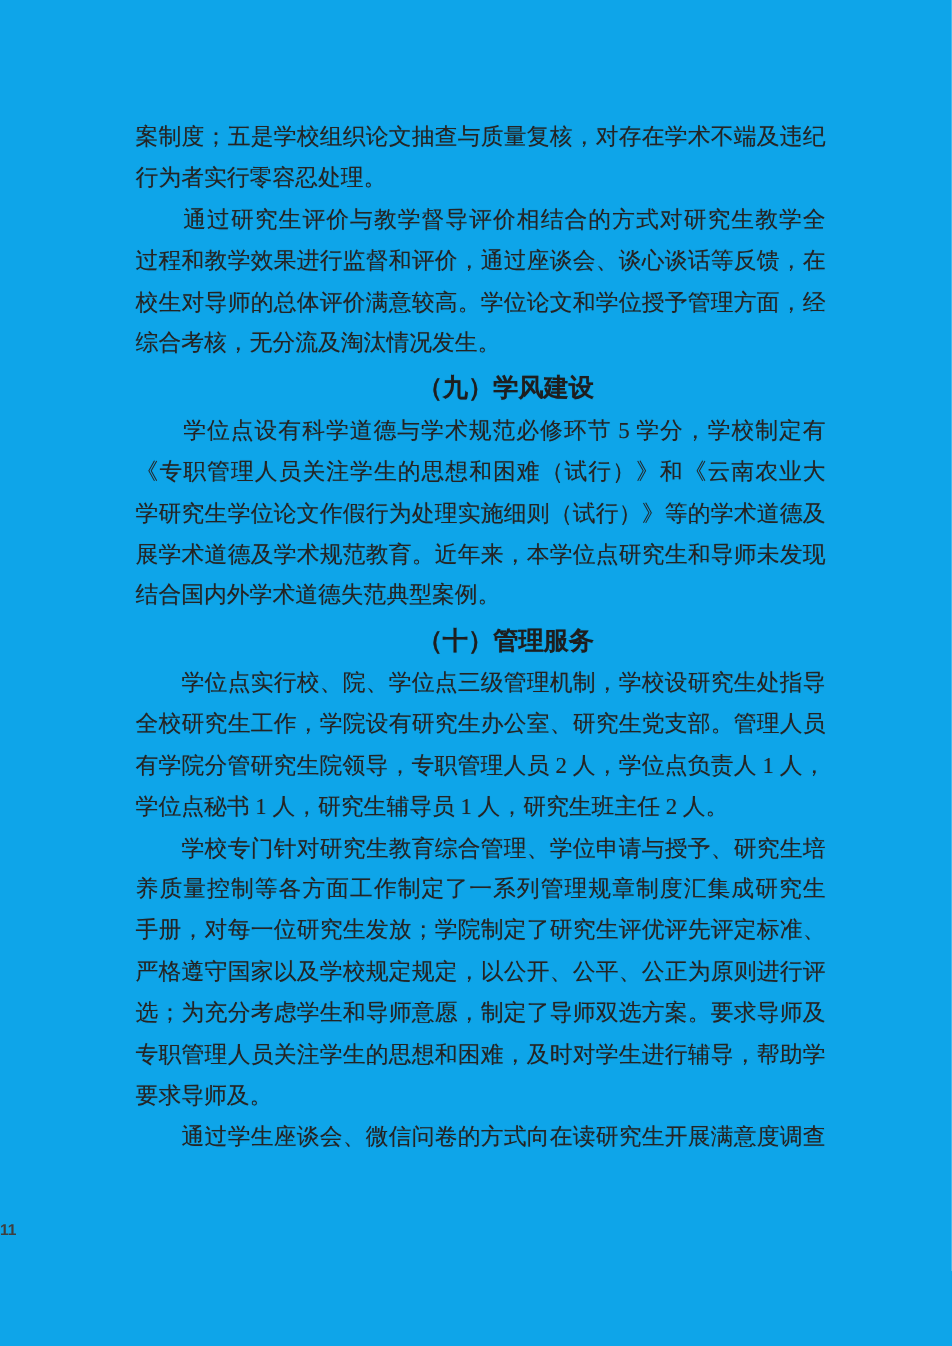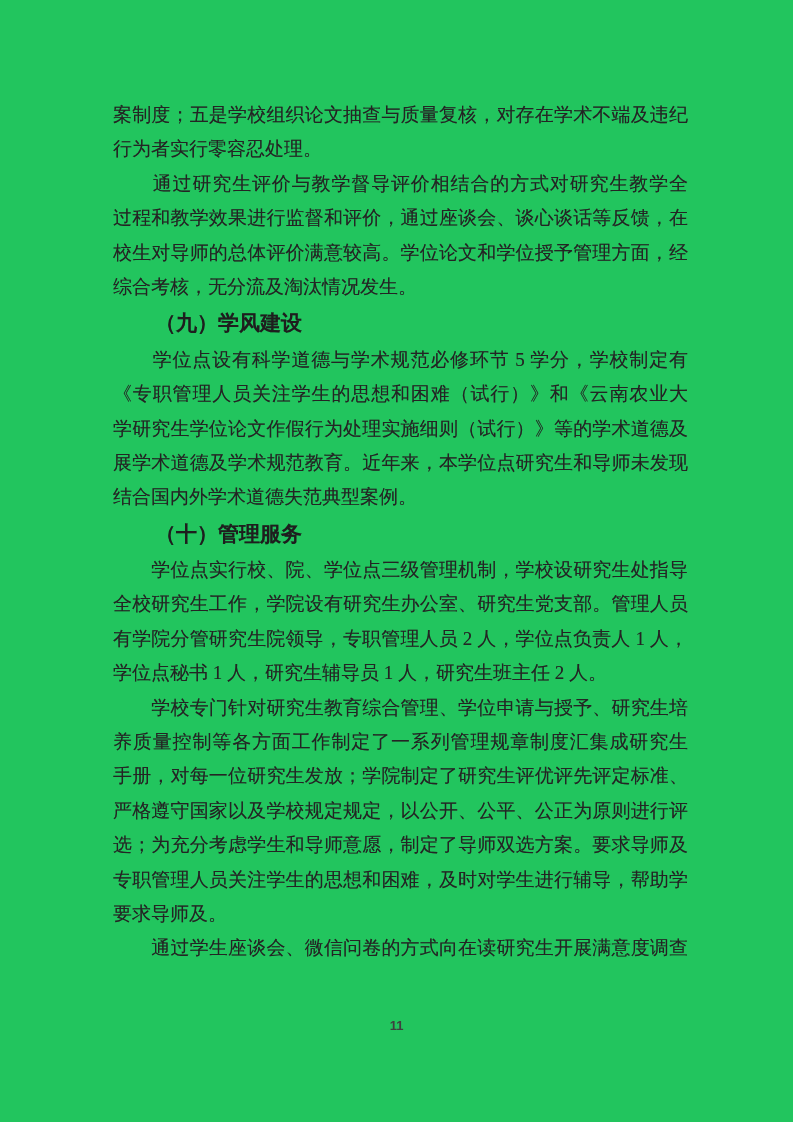--- a/index.html
+++ b/index.html
@@ -12,21 +12,21 @@
     background: #ffffff;
     overflow: hidden;
     position: relative;
     font-family: "Liberation Serif", "DejaVu Serif", serif;
   }
   .page {
     position: absolute;
     top: 0; left: 0;
     width: 793px;
     height: 1122px;
-    background: #22c55e;
+    background: #0ea5e9;
   }
   .doc-body {
     position: absolute;
     top: 98px;
     left: 113px;
     width: 575px;
     color: #242424;
   }
   .para {
     margin: 0;
@@ -50,27 +50,28 @@
   }
   .heading {
     height: 34.4px;
     line-height: 34.4px;
     margin: 2px 0;
     padding-left: 42px;
     font-size: 21px;
     font-weight: 700;
     color: #1e1e1e;
     text-shadow: 0 0 0.6px rgba(30,30,30,0.45);
+    text-align: center;
   }
   .page-footer {
     position: absolute;
     top: 1016px;
     left: 0;
     width: 793px;
-    text-align: center;
+    text-align: left;
   }
   .page-number {
     font-family: "Liberation Sans", "DejaVu Sans", sans-serif;
     font-size: 13px;
     font-weight: 700;
     color: #3f3f3f;
   }
 </style>
 </head>
 <body>

